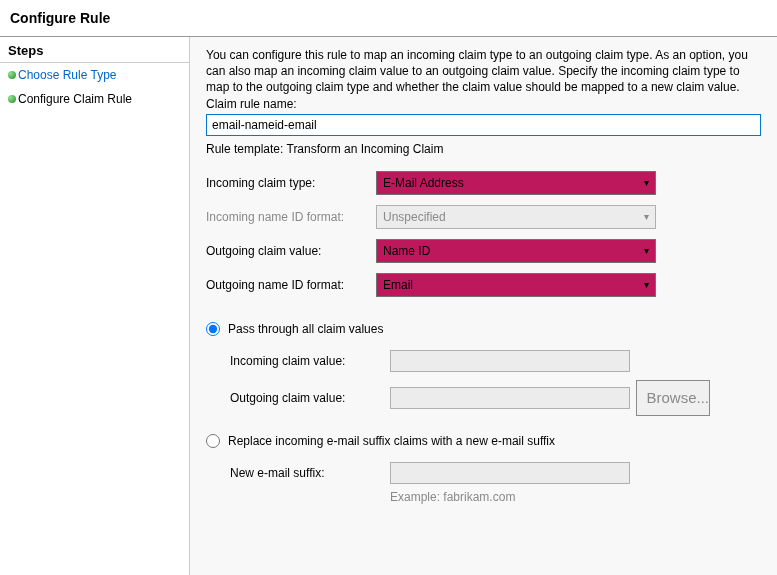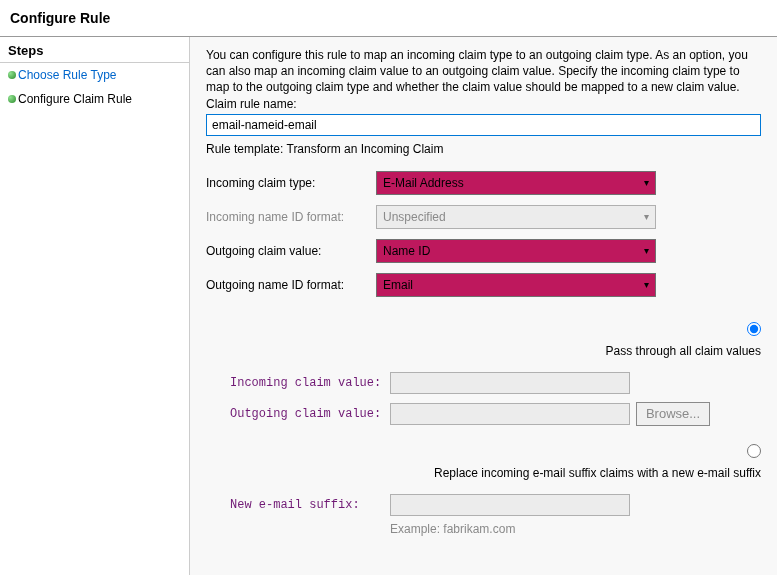--- a/index.html
+++ b/index.html
@@ -18,27 +18,27 @@
     .rule-name-input { width: 100%; height: 22px; border: 1px solid #0078d7; padding: 2px 5px; font-size: 12px; outline: none; background: #fff; }
     .sub-row { margin: 6px 0 10px 0; color: #000; }
     .form-table { width: 100%; border-collapse: collapse; }
     .form-table td { padding: 5px 0; vertical-align: middle; }
     .form-table td.labcell { width: 170px; }
     .form-table td.labcell.disabled { color: #8a8a8a; }
     .select { width: 280px; height: 24px; border: 1px solid #707070; display: flex; align-items: center; justify-content: space-between; padding: 0 6px; background: #be185d; cursor: pointer; }
     .select.disabled { background: #ececec; color: #8a8a8a; cursor: default; border-color: #b0b0b0; }
     .caret { font-size: 10px; }
     .radio-block { margin-top: 14px; }
-    .radio-row { display: flex; align-items: flex-end; gap: 8px; margin: 6px 0 10px 0; flex-direction: column; }
+    .radio-row { display: flex; align-items: flex-end; gap: 8px; margin: 6px 0 10px 0; }
     input[type=radio] { width: 14px; height: 14px; cursor: pointer; }
     .indent-table { margin-left: 24px; border-collapse: collapse; }
     .indent-table td { padding: 4px 0; }
-    .ilab { width: 160px; color: #701a75; font-family: Liberation Mono, monospace; }
+    .ilab { width: 160px; color: #000000; }
     .tinput { width: 240px; height: 22px; border: 1px solid #b0b0b0; background: #ececec; }
-    .browse { width: 74px; height: 24px; border: 1px solid #8a8a8a; background: #f0f0f0; color: #8a8a8a; margin-left: 6px; font-size: 13px; }
+    .browse { width: 74px; height: 36px; border: 1px solid #8a8a8a; background: #f0f0f0; color: #8a8a8a; margin-left: 6px; font-size: 15px; text-align: right; }
     .example { color: #8a8a8a; margin-top: 2px; margin-left: 184px; font-size: 12px; }
   </style>
 </head>
 <body>
 
 <div class="window">
   <div class="title">Configure Rule</div>
   <div class="body">
     <div class="sidebar">
       <div class="sidebar-header">Steps</div>

